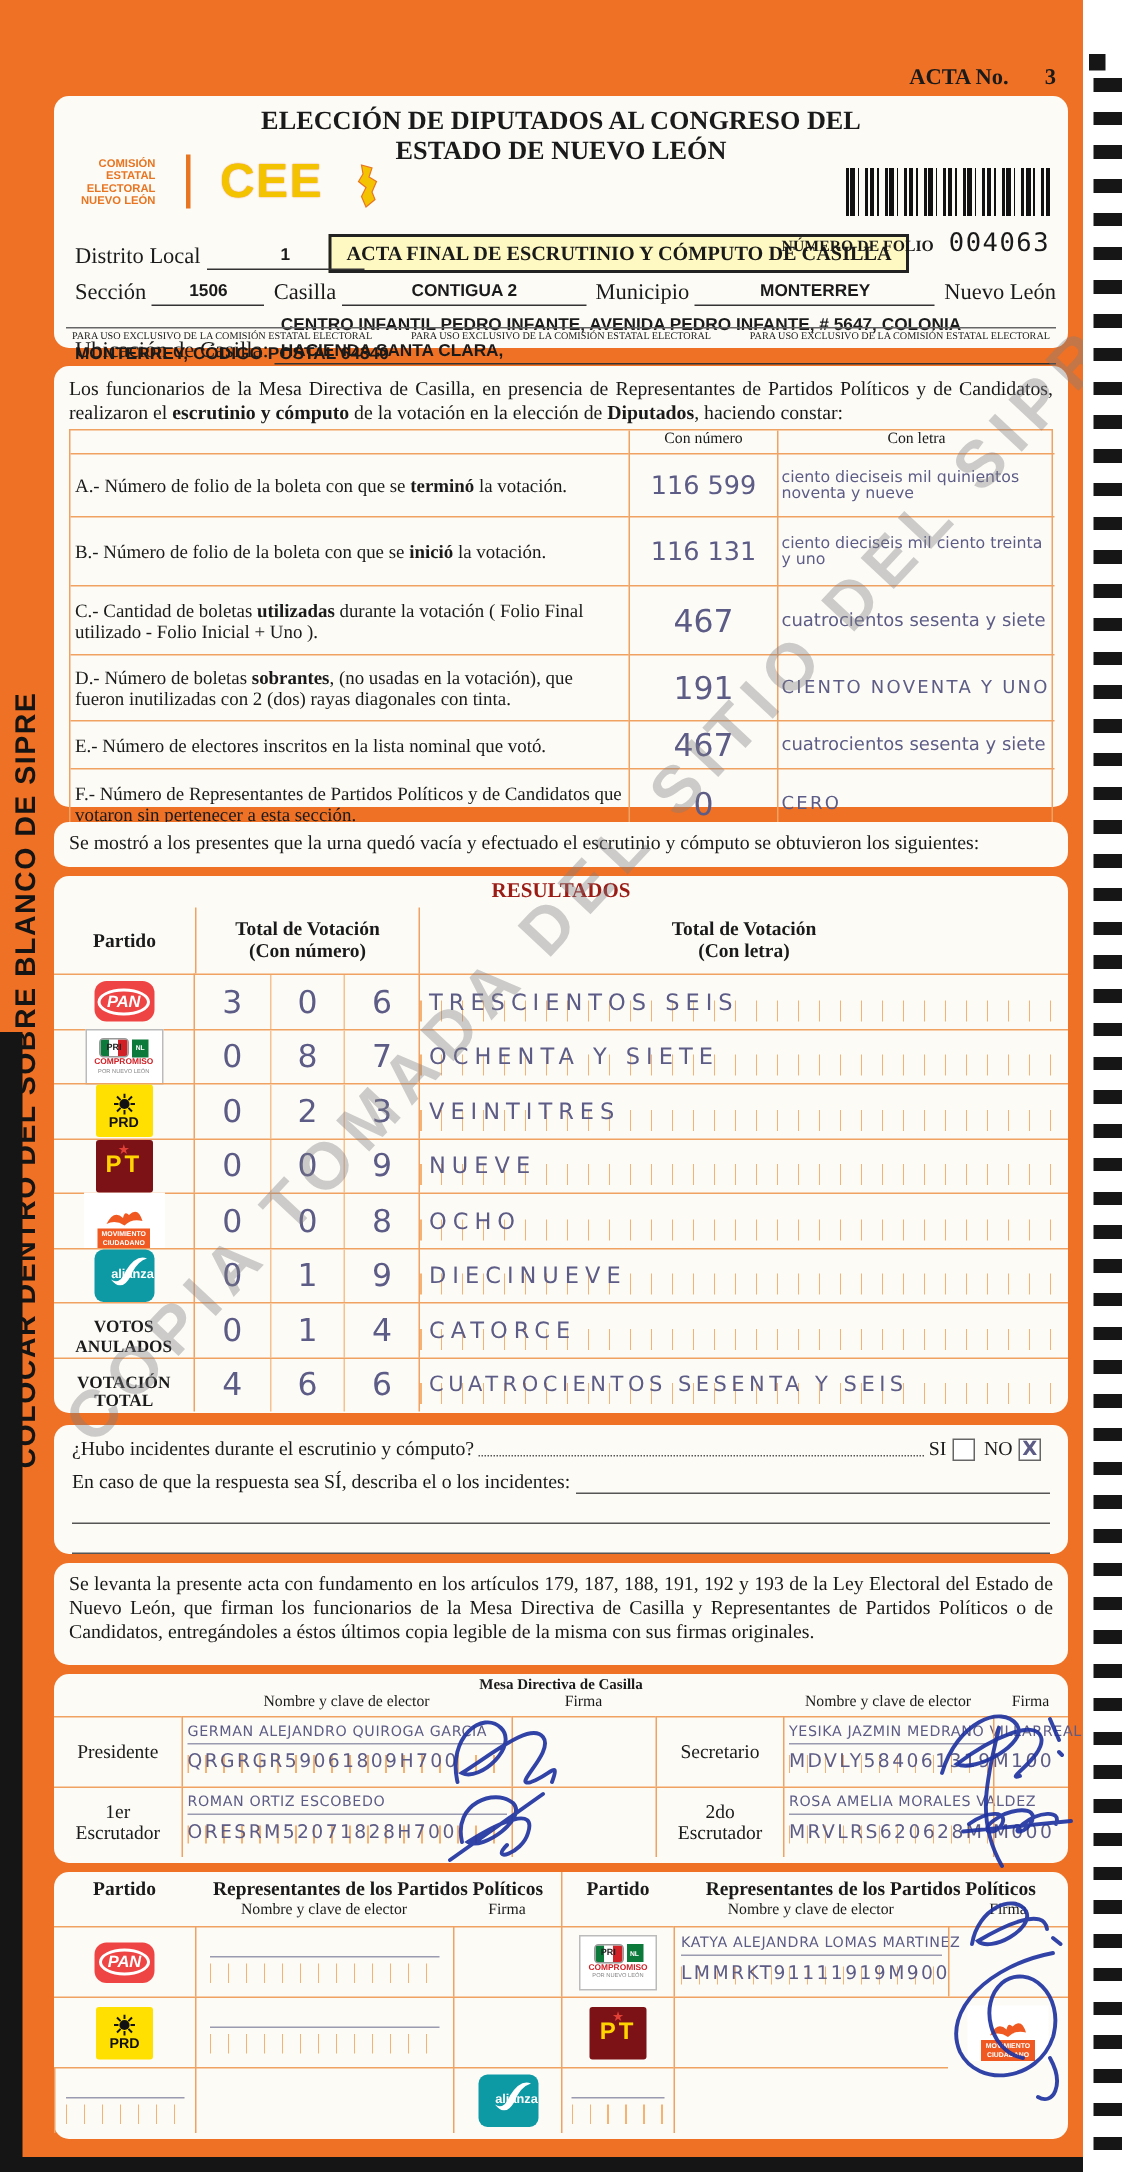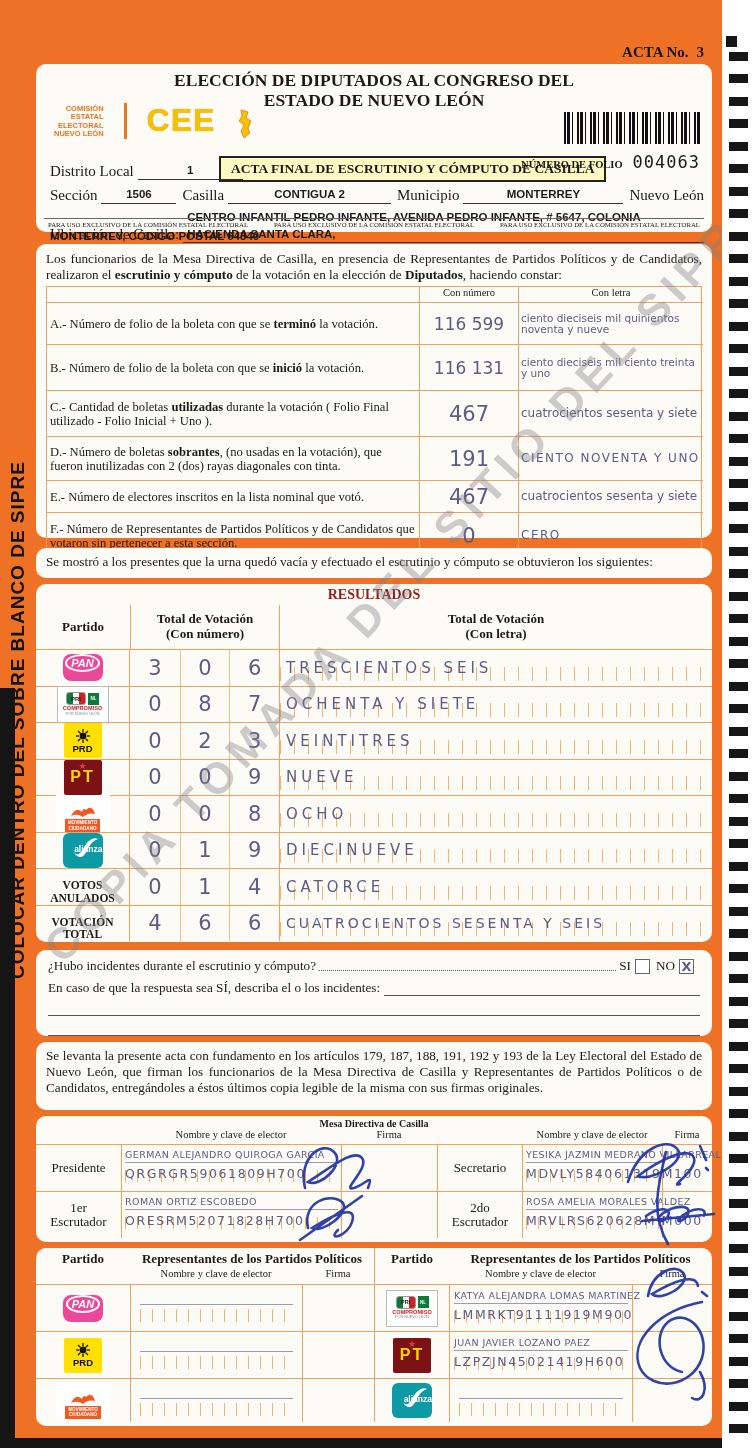--- a/index.html
+++ b/index.html
@@ -10,21 +10,21 @@
   
   .side-text{position:absolute;left:0;top:410px;height:620px;width:36px;display:flex;align-items:center;justify-content:center;
     writing-mode:vertical-rl;transform:rotate(180deg);font-family:"Liberation Sans",sans-serif;font-weight:800;
     font-size:19px;letter-spacing:1px;color:#141414;white-space:nowrap;z-index:4}
   .left-black-bar{position:absolute;left:0;top:688px;width:15px;bottom:0;background:#151515;z-index:5}
   .bottom-black{position:absolute;left:0;right:0;bottom:0;height:10px;background:#151515;z-index:6}
   .right-strip{position:absolute;right:0;top:0;width:34px;height:100%;background:#ffffff;z-index:6}
   .right-marks{position:absolute;left:7px;top:52px;width:19px;height:1384px;
     background:repeating-linear-gradient(180deg,#161616 0 9px,transparent 9px 22.5px)}
   .right-sq{position:absolute;left:4px;top:36px;width:11px;height:11px;background:#161616}
-  .acta-no{position:absolute;top:44px;right:52px;z-index:3;font-weight:700;font-size:15px;display:flex;gap:8px}
+  .acta-no{position:absolute;top:44px;right:52px;z-index:3;font-weight:700;font-size:15px;display:flex;gap:24px}
   .watermark{position:absolute;left:34px;top:938px;transform:rotate(-47deg);transform-origin:0 0;
     font-family:"Liberation Sans",sans-serif;font-weight:700;font-size:44px;letter-spacing:7px;
     color:rgba(125,125,132,.38);white-space:nowrap;z-index:5;pointer-events:none}
   .sig-overlay{position:absolute;inset:0;z-index:6;pointer-events:none}
   .sig-overlay path{fill:none;stroke:#20339f;stroke-width:2.6;stroke-linecap:round;opacity:.92}
   
   .hw{font-family:"DejaVu Sans",sans-serif;color:#5c5c86}
   .hw-lc{font-size:10.5px;letter-spacing:0}
   .hw-uc{font-size:15px;letter-spacing:4px}
   
@@ -108,21 +108,21 @@
   .rp-partido1{grid-column:1;grid-row:1/3}
   .rp-partido2{grid-column:4;grid-row:1/3}
   .rp-cell{border-top:1px solid #f0a263;border-left:1px solid #f0a263;padding:3px 4px 0}
   .rp-logo{border-top:1px solid #f0a263;display:flex;align-items:center;justify-content:center}
   .blankline{border-bottom:1px solid #9a9ab0;height:17px;width:94%;margin:0 auto}
   .tickline{height:15px;width:94%;margin:2px auto 0;
     background:repeating-linear-gradient(90deg,#f5b272 0 1px,transparent 1px 12px);
     background-size:100% 13px;background-position:left bottom;background-repeat:no-repeat}
   
   .logo{display:flex;flex-direction:column;align-items:center;justify-content:center;font-family:"Liberation Sans",sans-serif}
-  .logo-pan{width:40px;height:27px;background:#ec4899;border-radius:8px;display:flex;align-items:center;justify-content:flex-start}
+  .logo-pan{width:40px;height:27px;background:#ef4444;border-radius:8px;display:flex;align-items:center;justify-content:center}
   .logo-pan span{border:2px solid #fff;border-radius:50%;padding:1px 4px;color:#fff;font-weight:800;font-style:italic;font-size:11px}
   .logo-pri{width:52px;height:37px;background:#fff;border:1px solid #bbb;display:flex;flex-direction:column;align-items:center;justify-content:center;gap:1px}
   .pri-top{display:flex;gap:2px;align-items:center}
   .pri-circ{width:20px;height:13px;border-radius:3px;background:linear-gradient(90deg,#0b7a3b 0 33%,#fff 33% 66%,#d12026 66%);
     display:flex;align-items:center;justify-content:center;font-size:6px;font-weight:800;color:#222;border:.5px solid #999}
   .pri-nl{width:11px;height:12px;background:#0b7a3b;color:#fff;font-size:4.5px;font-weight:700;display:flex;align-items:center;justify-content:center}
   .pri-t1{color:#d12026;font-size:5.6px;font-weight:800;line-height:1}
   .pri-t2{color:#888;font-size:3.8px;line-height:1}
   .logo-prd{width:38px;height:35px;background:#ffe000;display:flex;flex-direction:column;align-items:center;justify-content:center;border-radius:2px}
   .logo-prd .prd-t{font-weight:800;font-size:9.5px;color:#111;line-height:1}
@@ -519,24 +519,20 @@
         <div class="blankline"></div>
         <div class="tickline"></div>
       </div>
     <div class="rp-cell"></div>
     <div class="rp-logo" style="border-left:1px solid #f0a263">
       <div class="logo logo-pt">
         <span class="pt-star">★</span>
         <span class="pt-t">PT</span>
       </div>
     </div>
-    <div class="rp-cell">
-      <div class="hw hw-name">JUAN JAVIER LOZANO PAEZ</div>
-      <div class="hw hw-clave">LZPZJN45021419H600</div>
-    </div>
     <div class="rp-cell"></div>
 
     <div class="rp-logo">
       <div class="logo logo-mc">
         <svg width="28" height="14" viewBox="0 0 28 14">
           <path d="M2 12 Q7 2 13 8 Q14 3 17 6 Q23 0 26 10 Q19 8 14 13 Q8 9 2 12 Z" fill="#f05a22"></path>
         </svg>
         <div class="mc-box">
             <div>MOVIMIENTO</div>
             <div>CIUDADANO</div>

